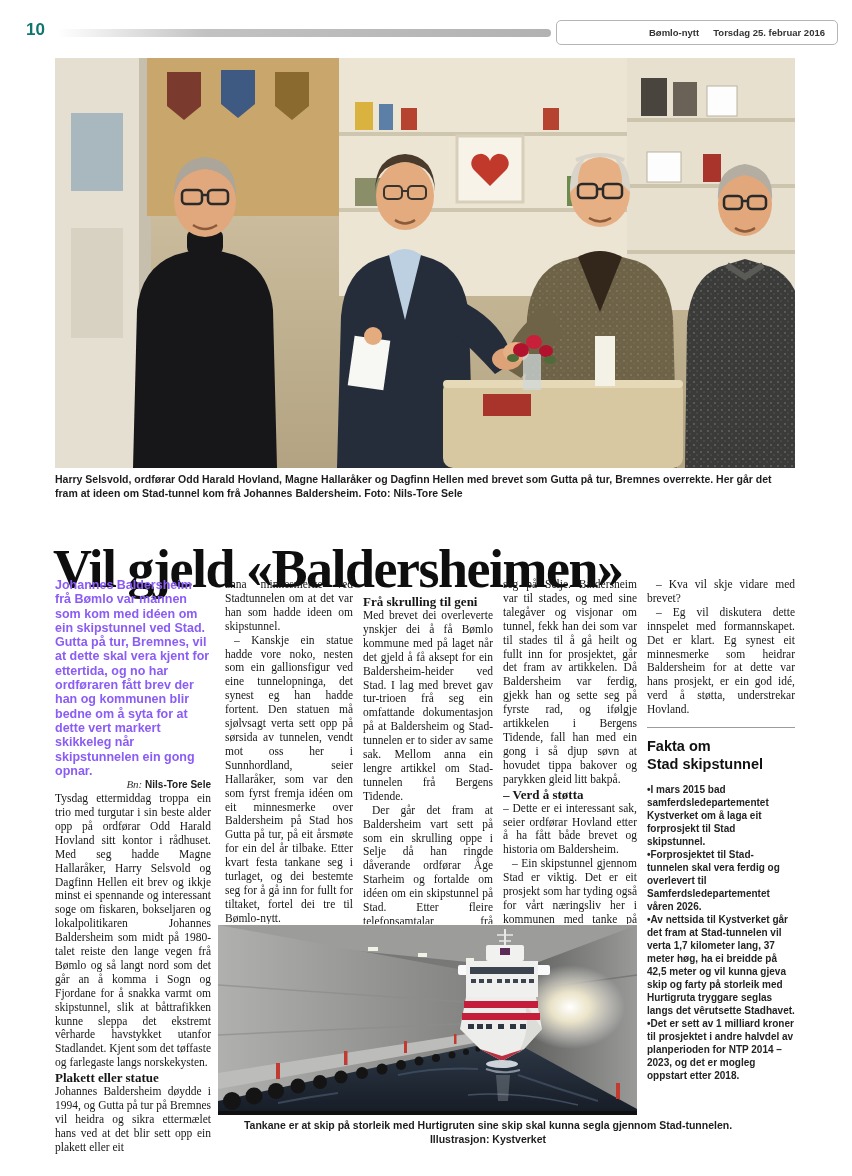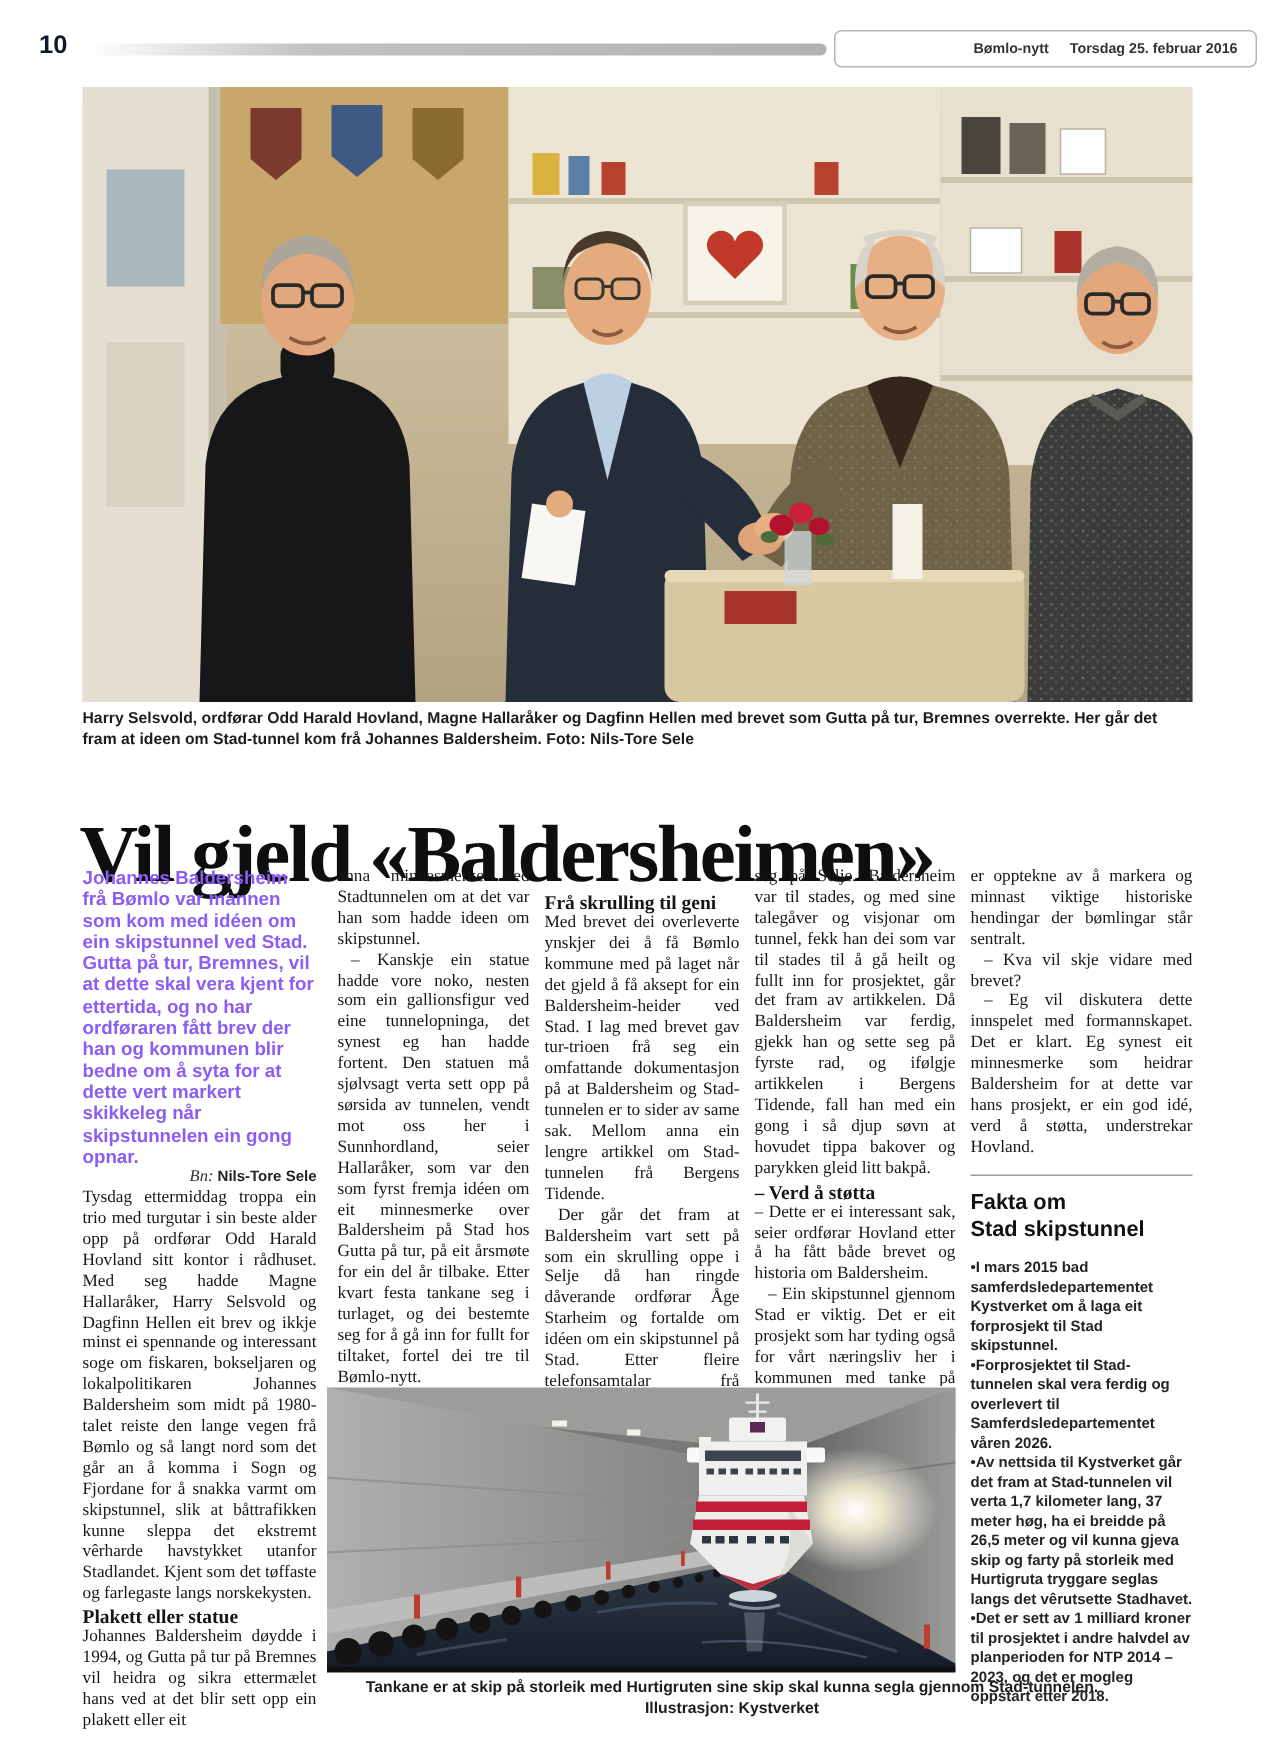--- a/index.html
+++ b/index.html
@@ -1,20 +1,20 @@
 <!DOCTYPE html>
 <html><head>
 <meta charset="utf-8">
 <style>
   html,body{margin:0;padding:0;background:#ffffff;}
   .page{position:relative;width:852px;height:1176px;background:#fff;overflow:hidden;
         font-family:"Liberation Serif",serif;color:#161616;}
 
   
-  .pagenum{position:absolute;left:26px;top:20px;font:bold 17px "Liberation Sans",sans-serif;color:#0f172a;}
+  .pagenum{position:absolute;left:26px;top:20px;font:bold 17px "Liberation Sans",sans-serif;color:#0f766e;}
   .headerbar{position:absolute;left:57px;top:29px;width:494px;height:8px;border-radius:4px;
              background:linear-gradient(to right,rgba(200,200,200,0),#c2c2c2 30%,#b2b2b2);}
   .headerbox{position:absolute;left:556px;top:20px;width:236px;height:23px;border:1px solid #b5b5b5;
              border-radius:5px;display:flex;align-items:center;
              font-family:"Liberation Sans",sans-serif;font-size:9.5px;font-weight:bold;color:#333;padding-left:44px;}
   .headerbox .masthead{margin-left:48px;}
   .headerbox .date{margin-left:auto;margin-right:12px;}
 
   
   .photo-main{position:absolute;left:55px;top:58px;width:740px;height:410px;}
@@ -211,32 +211,31 @@
 
     <div class="col col-4">
       <p>seg på Selje. Baldersheim var til stades, og med sine talegåver og visjonar om tunnel, fekk han dei som var til stades til å gå heilt og fullt inn for prosjektet, går det fram av artikkelen. Då Baldersheim var ferdig, gjekk han og sette seg på fyrste rad, og ifølgje artikkelen i Bergens Tidende, fall han med ein gong i så djup søvn at hovudet tippa bakover og parykken gleid litt bakpå.</p>
       <p class="subhead">– Verd å støtta</p>
       <p>– Dette er ei interessant sak, seier ordførar Hovland etter å ha fått både brevet og historia om Baldersheim.</p>
       <p class="ind">– Ein skipstunnel gjennom Stad er viktig. Det er eit prosjekt som har tyding også for vårt næringsliv her i kommunen med tanke på fiskeri og sjøfart.</p>
 
     </div>
 
     <div class="col col-5">
-      <p>er opptekne av å markera og minnast viktige historiske hendingar der bømlingar står sentralt.</p>
       <p class="ind">– Kva vil skje vidare med brevet?</p>
       <p class="ind">– Eg vil diskutera dette innspelet med formannskapet. Det er klart. Eg synest eit minnesmerke som heidrar Baldersheim for at dette var hans prosjekt, er ein god idé, verd å støtta, understrekar Hovland.</p>
       <hr class="rule">
       <div class="factbox">
         <div class="fb-title">
           <div>Fakta om</div>
           <div>Stad skipstunnel</div>
         </div>
         <p class="fb-item">•I mars 2015 bad samferdsledepartementet Kystverket om å laga eit forprosjekt til Stad skipstunnel.</p>
         <p class="fb-item">•Forprosjektet til Stad-tunnelen skal vera ferdig og overlevert til Samferdsledepartementet våren 2026.</p>
-        <p class="fb-item">•Av nettsida til Kystverket går det fram at Stad-tunnelen vil verta 1,7 kilometer lang, 37 meter høg, ha ei breidde på 26,5 meter og vil kunna gjeva skip og farty på storleik med Hurtigruta tryggare seglas langs det vêrutsette Stadhavet.</p>
+        <p class="fb-item">•Av nettsida til Kystverket går det fram at Stad-tunnelen vil verta 1,7 kilometer lang, 37 meter høg, ha ei breidde på 42,5 meter og vil kunna gjeva skip og farty på storleik med Hurtigruta tryggare seglas langs det vêrutsette Stadhavet.</p>
         <p class="fb-item">•Det er sett av 1 milliard kroner til prosjektet i andre halvdel av planperioden for NTP 2014 – 2023, og det er mogleg oppstart etter 2018.</p>
 
       </div>
 
     </div>
   </div>
 
   <div class="photo-ship">
     <svg viewBox="0 0 419 190">
       <defs>

